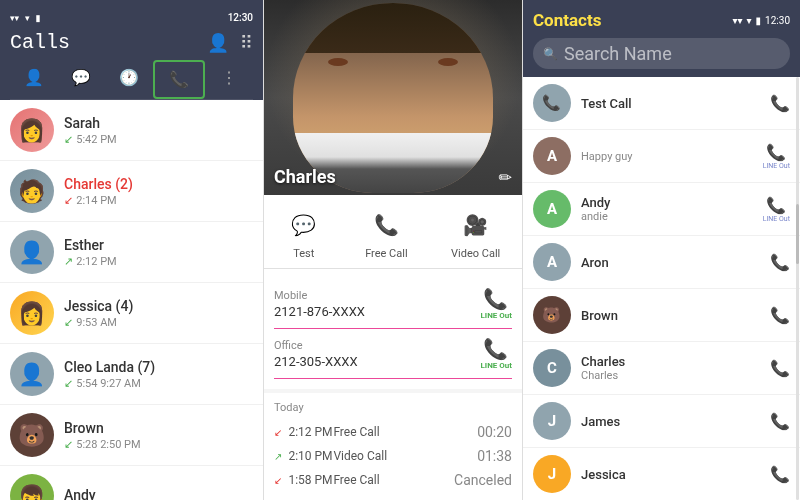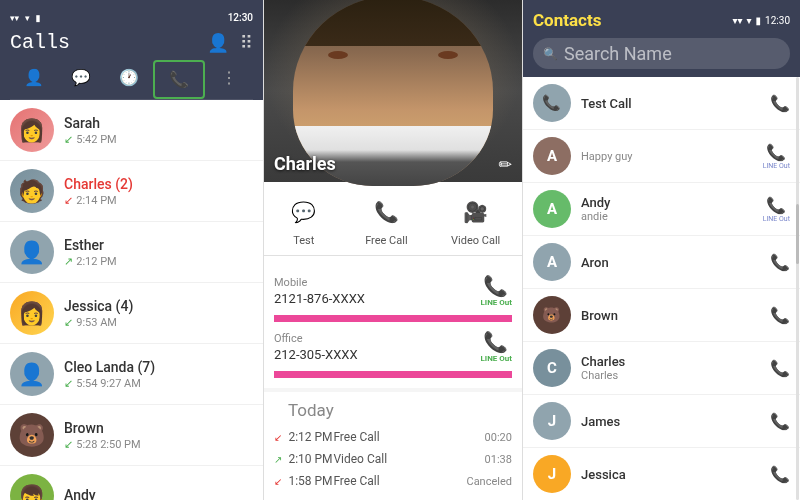--- a/index.html
+++ b/index.html
@@ -194,21 +194,21 @@
     }
     .contact-fields {
       padding: 10px;
       background: white;
       margin: 0;
     }
     .field-row {
       display: flex;
       align-items: center;
       padding: 8px 0;
-      border-bottom: 7px solid #ec4899;
+      border-bottom: 1px solid #ec4899;
     }
     .field-info { flex: 1; }
     .field-label { font-size: 11px; color: #888; }
     .field-value { font-size: 13px; color: #333; margin-top: 2px; }
     .line-out-btn {
       display: flex;
       flex-direction: column;
       align-items: center;
       cursor: pointer;
     }
@@ -219,33 +219,33 @@
     .line-out-label {
       font-size: 8px;
       color: #4caf50;
       font-weight: bold;
     }
     .call-history {
       padding: 8px 10px;
       background: white;
       margin-top: 4px;
     }
-    .history-date { font-size: 17px; color: #888; margin-bottom: 6px; margin-left: 14px; }
+    .history-date { font-size: 11px; color: #888; margin-bottom: 6px; }
     .history-row {
       display: flex;
       align-items: center;
       padding: 4px 0;
       font-size: 12px;
     }
     .history-arrow { color: #4caf50; margin-right: 6px; font-size: 10px; }
     .history-arrow.out { color: #4caf50; }
     .history-arrow.in { color: #e53935; }
     .history-time { color: #555; width: 45px; }
     .history-type { color: #555; flex: 1; }
-    .history-duration { color: #888; font-size: 11px; }
+    .history-duration { color: #888; font-size: 14px; }
 
     
     .panel-contacts {
       width: 277px;
       height: 500px;
       background: #f5f5f5;
       display: flex;
       flex-direction: column;
       flex-shrink: 0;
     }

